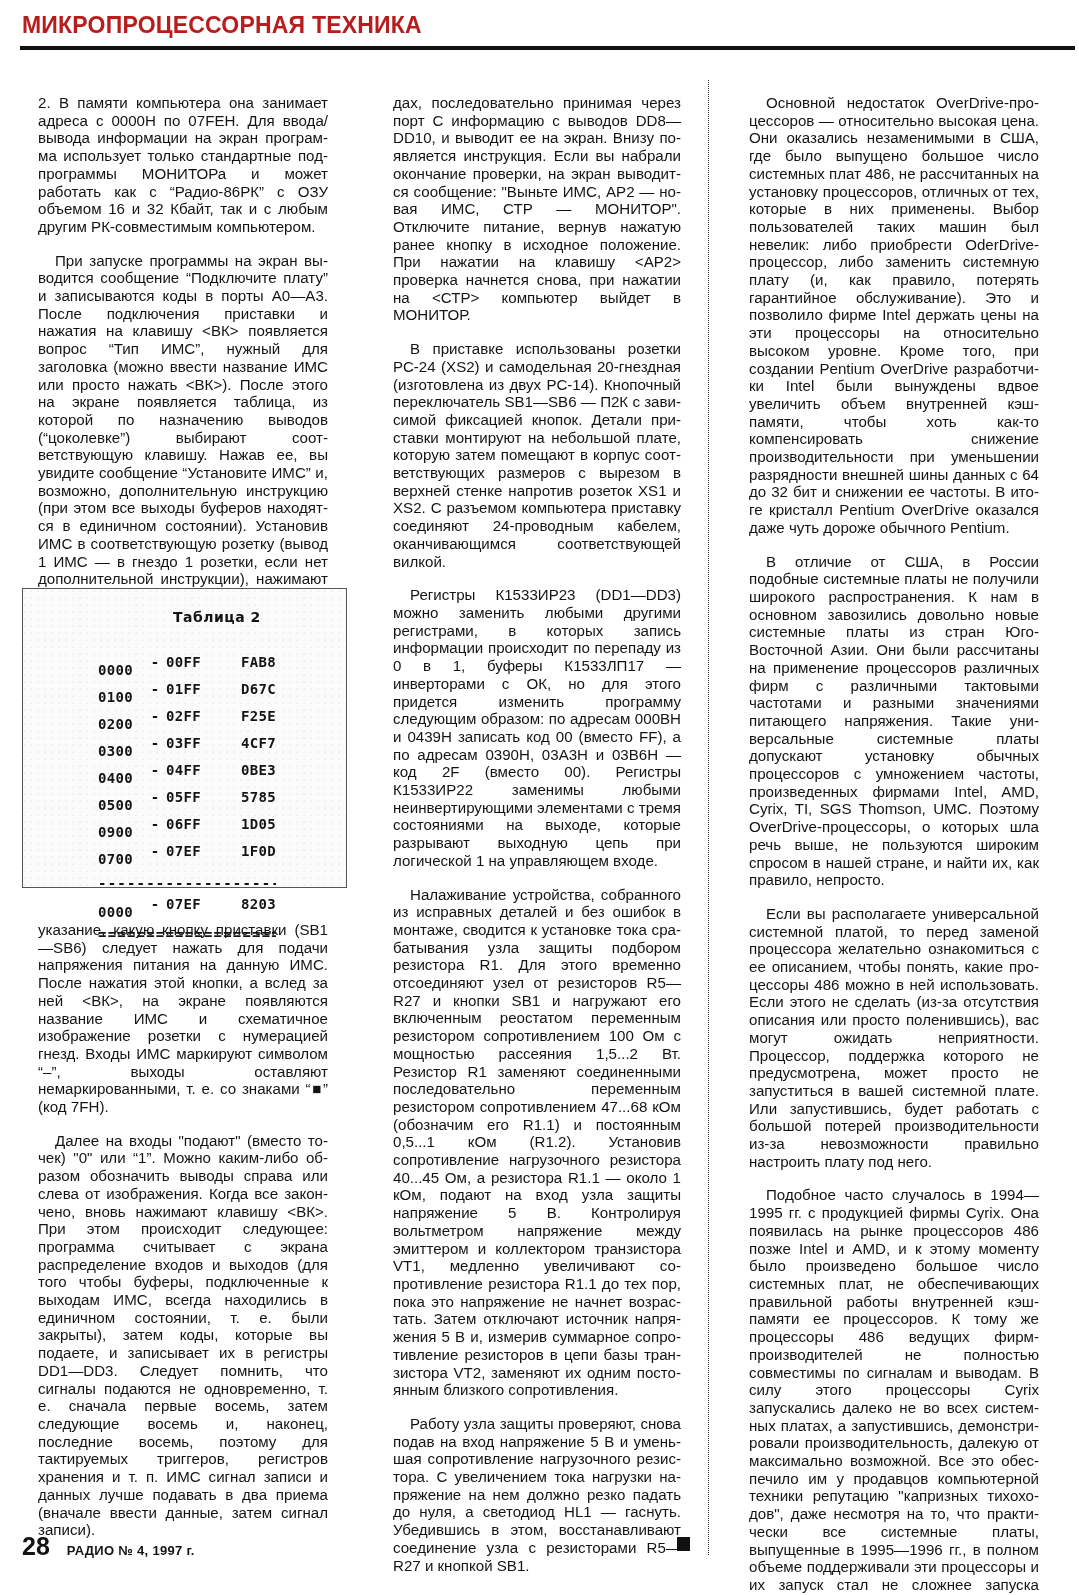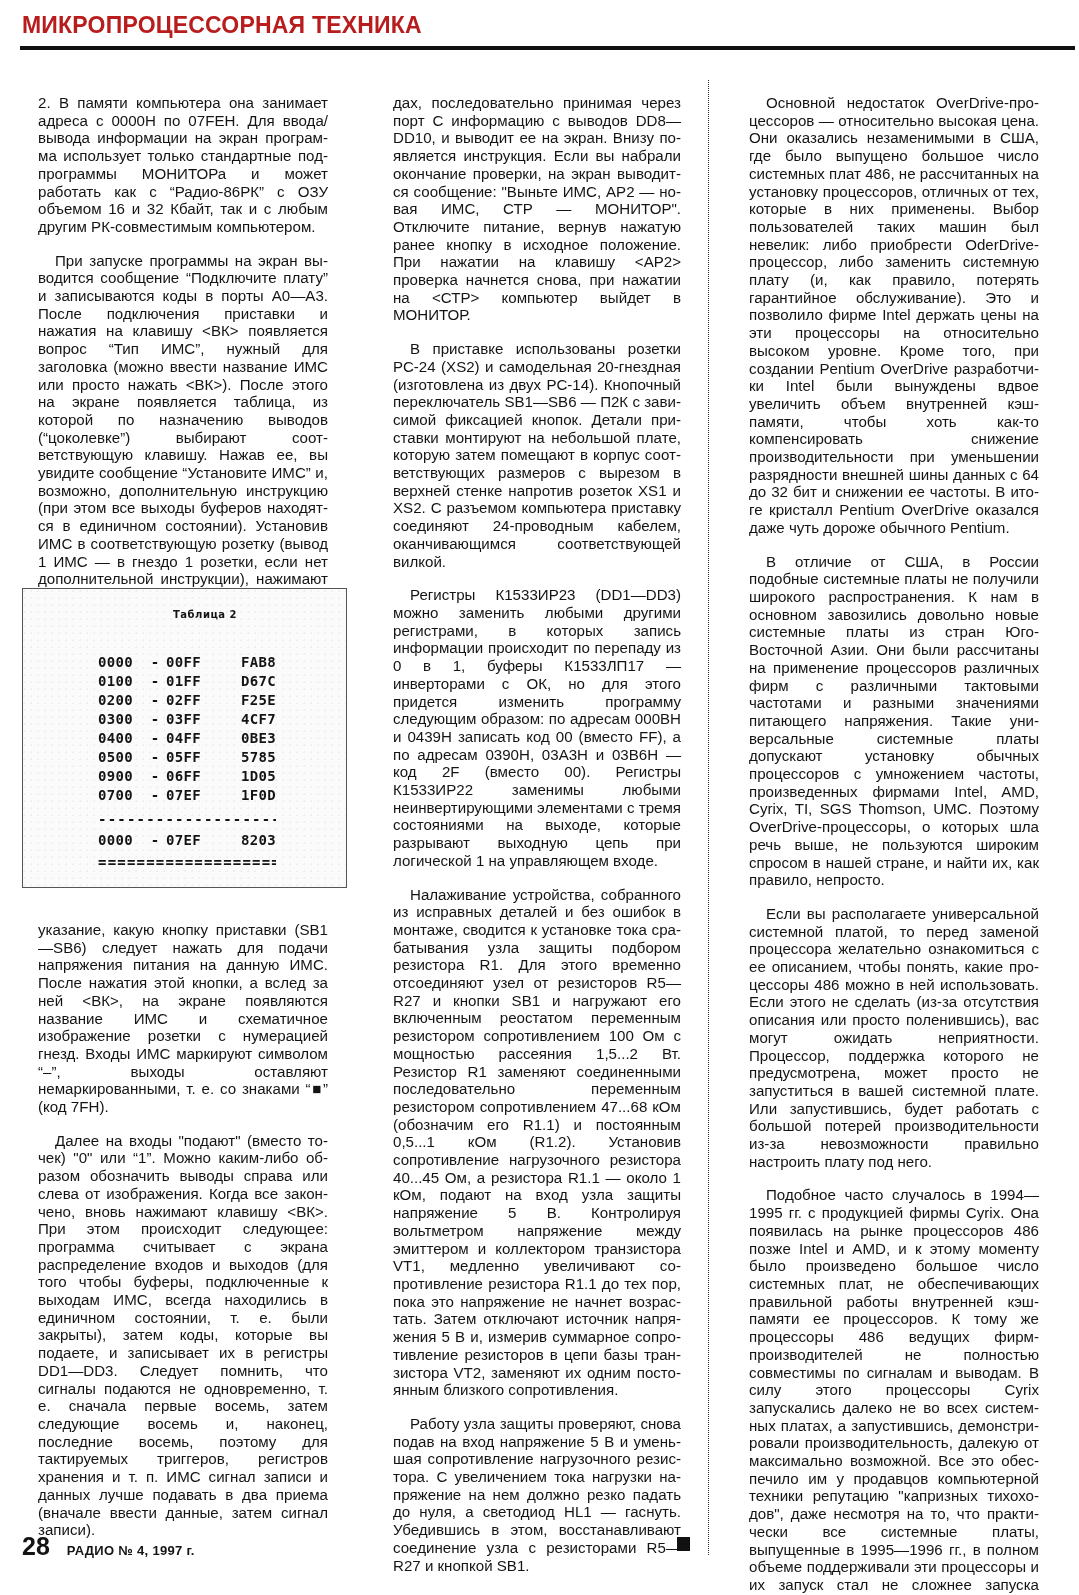--- a/index.html
+++ b/index.html
@@ -32,29 +32,29 @@
   .table-box {
     position: absolute; left: 22px; top: 588px; width: 323px; height: 298px;
     border: 1px solid #555;
     background:
       radial-gradient(circle at 20% 30%, rgba(0,0,0,0.05) 1px, transparent 1px) 0 0/7px 7px,
       #fbfbfb;
     font-family: "DejaVu Sans Mono", "Liberation Mono", monospace;
   }
   .table-title {
     position: absolute; left: 150px; top: 20px;
-    font-family: "DejaVu Sans", sans-serif; font-size: 10px; font-weight: 700;
+    font-family: "DejaVu Sans", sans-serif; font-size: 14px; font-weight: 700;
     letter-spacing: 0.5px;
   }
   .table-rows { position: absolute; left: 75px; top: 64px; }
   .trow {
     display: flex; font-size: 14px; font-weight: 700; line-height: 19px;
     letter-spacing: 0.3px; white-space: pre;
   }
-  .trow .c1 { width: 46px; }
+  .trow .c1 { width: 46px; margin-top: 8px; }
   .trow .sep { width: 22px; text-align: center; }
   .trow .c2 { width: 60px; }
   .trow .c3 { width: 50px; text-align: right; }
   .tline {
     font-size: 14px; font-weight: 700; line-height: 16px; letter-spacing: 1.2px;
     white-space: pre; width: 178px; overflow: hidden;
   }
   .end-mark {
     position: absolute; left: 677px; top: 1537px; width: 13px; height: 14px;
     background: #111;

